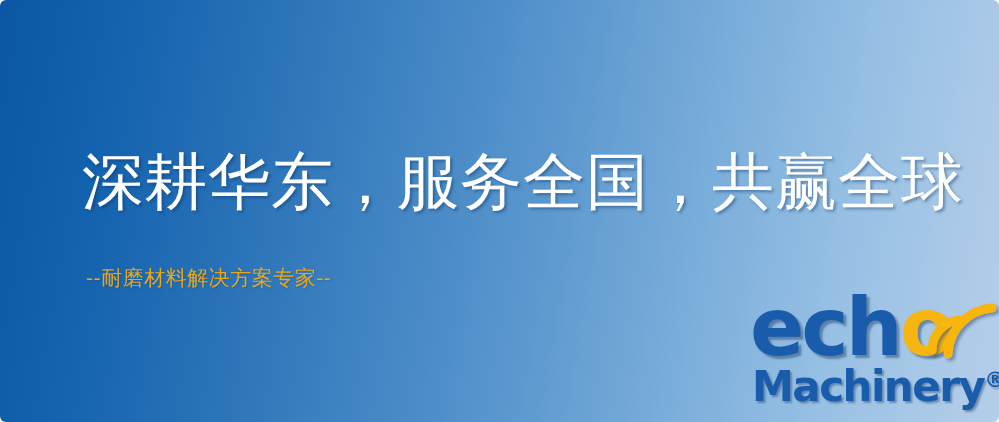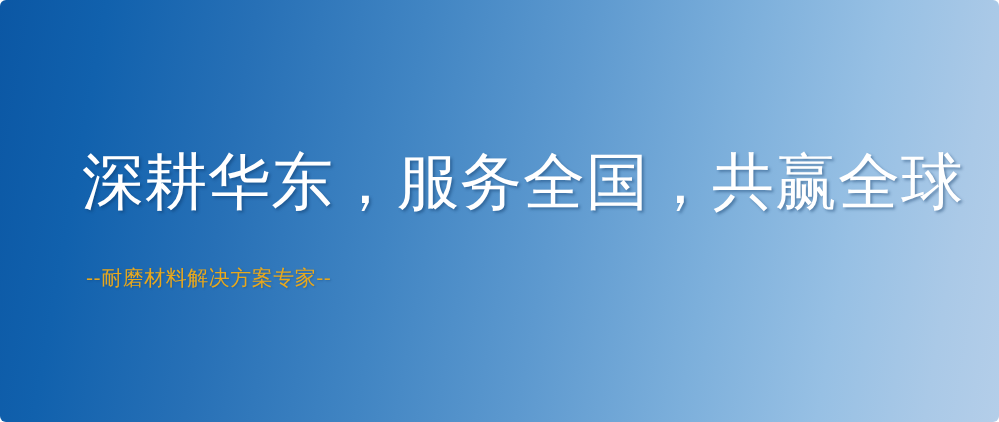--- a/index.html
+++ b/index.html
@@ -120,14 +120,33 @@
 </style>
 </head>
 <body>
 
 <div id="banner">
 
   <h1 class="headline">深耕华东，服务全国，共赢全球</h1>
 
   <p class="subtitle">--耐磨材料解决方案专家--</p>
 
+  <div id="logo">
+
+    <p class="logo-wordmark"><span>ech</span><span class="echo-o">o</span></p>
+
+    <svg id="logo-waves" viewBox="0 0 74 66">
+      <defs>
+        <filter id="wave-shadow" x="-30%" y="-30%" width="180%" height="180%">
+          <feDropShadow dx="2.5" dy="2.5" stdDeviation="1.4" flood-color="#1a3a66" flood-opacity="0.45"></feDropShadow>
+        </filter>
+      </defs>
+      <g fill="none" stroke="#f7b511" stroke-linecap="round" filter="url(#wave-shadow)">
+        <path d="M 10 56 A 30 30 0 0 1 38 26" stroke-width="9"></path>
+        <path d="M 26 60 A 48 48 0 0 1 70 14" stroke-width="9"></path>
+      </g>
+    </svg>
+
+    <p class="logo-sub"><span>Machinery</span><span class="reg-mark">®</span></p>
+
+  </div>
 
 </div>
 
 </body></html>

